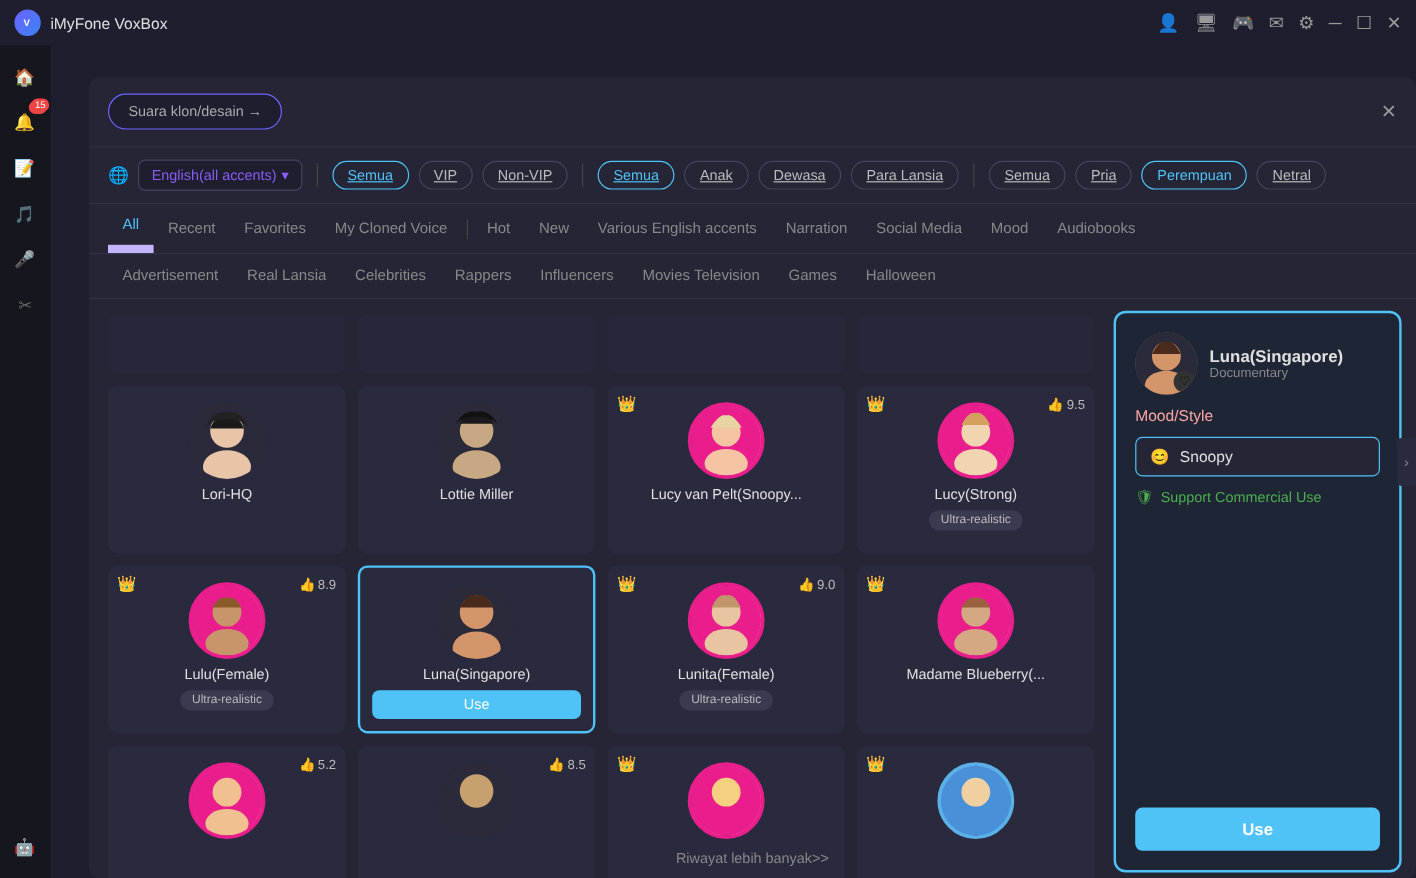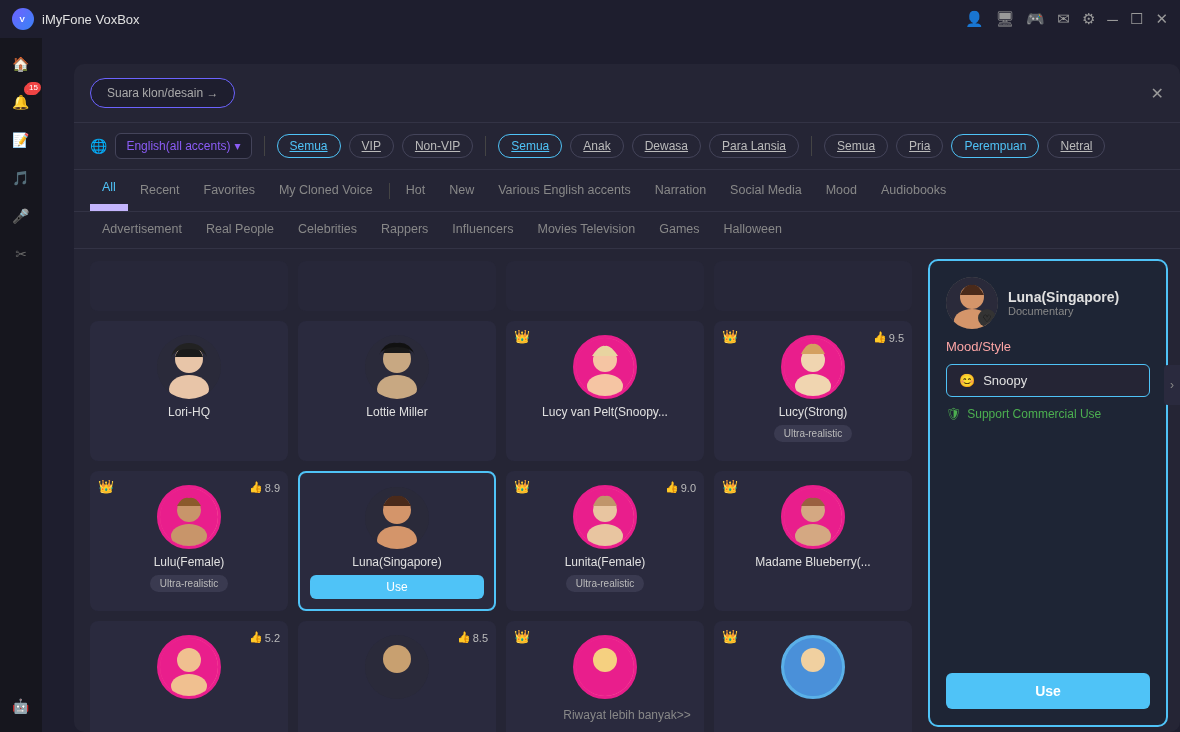--- a/index.html
+++ b/index.html
@@ -546,21 +546,21 @@
       <div class="cat-tab">New</div>
       <div class="cat-tab">Various English accents</div>
       <div class="cat-tab">Narration</div>
       <div class="cat-tab">Social Media</div>
       <div class="cat-tab">Mood</div>
       <div class="cat-tab">Audiobooks</div>
     </div>
 
     <div class="category-tabs-2">
       <div class="cat-tab">Advertisement</div>
-      <div class="cat-tab">Real People</div>
+      <div class="cat-tab">Real Lansia</div>
       <div class="cat-tab">Celebrities</div>
       <div class="cat-tab">Rappers</div>
       <div class="cat-tab">Influencers</div>
       <div class="cat-tab">Movies Television</div>
       <div class="cat-tab">Games</div>
       <div class="cat-tab">Halloween</div>
     </div>
 
     <div class="grid-area">
 

